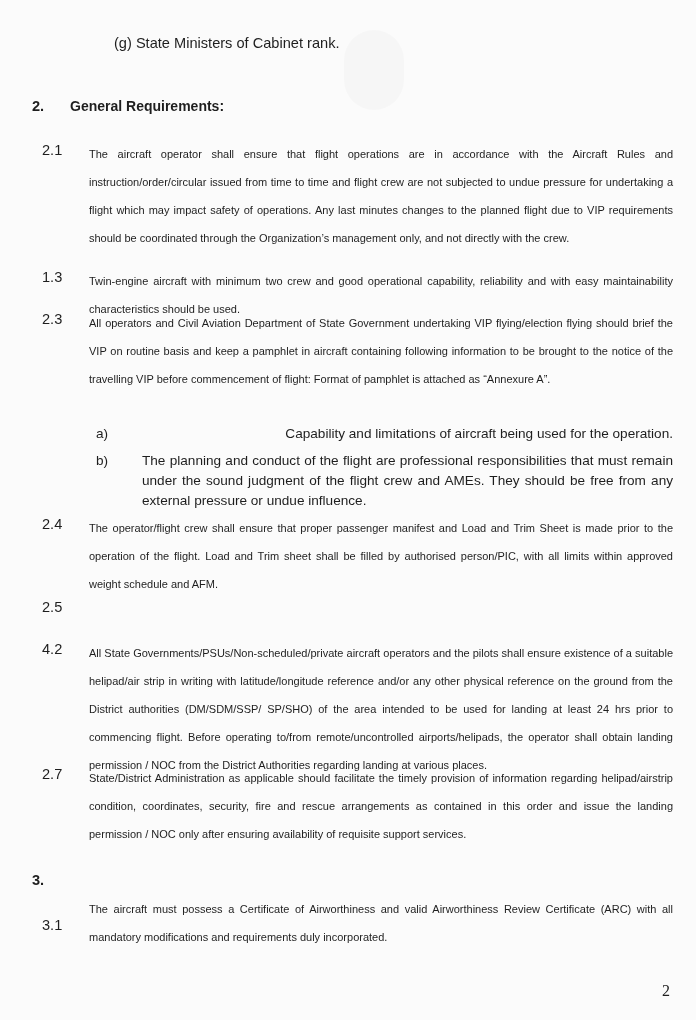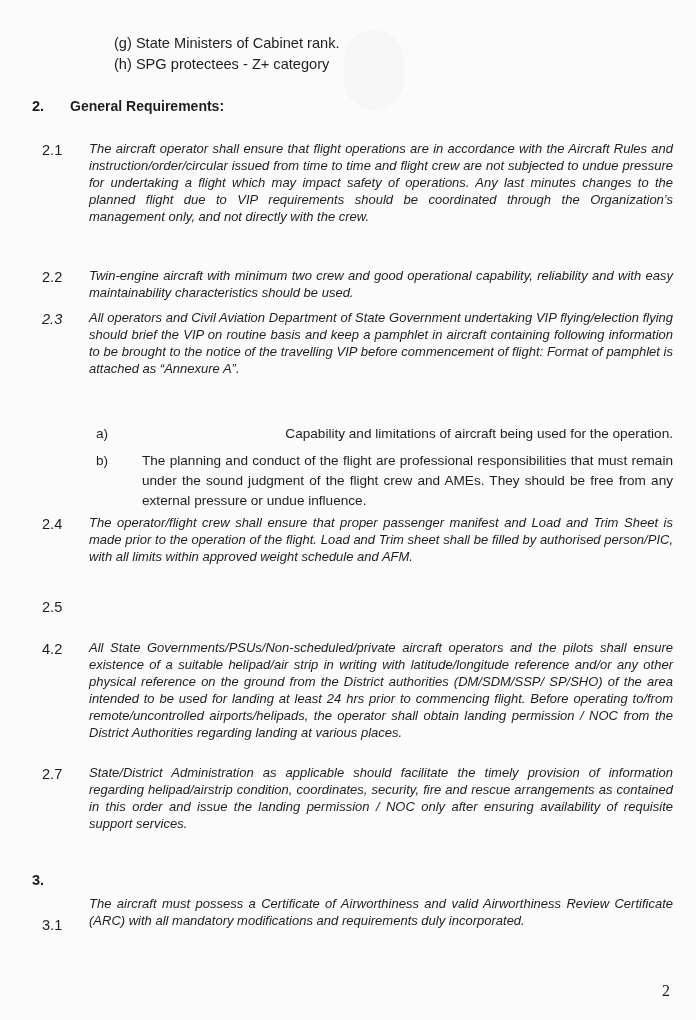--- a/index.html
+++ b/index.html
@@ -7,45 +7,44 @@
     width: 696px; height: 1020px; overflow: hidden;
     background: #fbfbfb;
     font-family: "Liberation Sans", sans-serif;
     color: #1e1e1e;
     position: relative;
   }
   .page { position: absolute; left: 0; top: 0; width: 696px; height: 752px; margin-left: 14px; }
   .line { position: absolute; font-size: 14.6px; line-height: 20px; white-space: nowrap; }
   .heading { font-weight: bold; font-size: 14px; }
   .num { position: absolute; font-size: 14.6px; line-height: 20px; }
-  .para { position: absolute; left: 75px; width: 584px; font-size: 13px; line-height: 17px; text-align: justify; font-style: italic; }
+  .para { position: absolute; left: 75px; width: 584px; font-size: 11px; line-height: 28px; text-align: justify; }
   .sub { position: absolute; left: 128px; width: 531px; font-size: 13.6px; line-height: 20px; font-family: "Liberation Sans", sans-serif; text-align: right; }
   .subnum { position: absolute; left: 82px; font-size: 13.6px; line-height: 20px; }
   .pageno { position: absolute; right: 40px; top: 982px; font-family: "Liberation Serif", serif; font-size: 16px; }
   .watermark { position: absolute; left: 330px; top: 30px; width: 60px; height: 80px; border-radius: 30px; background: rgba(0,0,0,0.02); }
 </style>
 </head>
 <body>
 
 <div class="page">
   <div class="watermark"></div>
 
   <div class="line" style="left:100px; top:33px;">(g) State Ministers of Cabinet rank.</div>
-  <div class="line" style="left:100px; top:54px;">(h) SPG protectees - Z+ category</div>
 
   <div class="num heading" style="left:18px; top:96px;">2.</div>
   <div class="line heading" style="left:56px; top:96px;">General Requirements:</div>
 
   <div class="num" style="left:28px; top:140px;">2.1</div>
   <div class="para" style="top:140px;">The aircraft operator shall ensure that flight operations are in accordance with the Aircraft Rules and instruction/order/circular issued from time to time and flight crew are not subjected to undue pressure for undertaking a flight which may impact safety of operations. Any last minutes changes to the planned flight due to VIP requirements should be coordinated through the Organization’s management only, and not directly with the crew.</div>
 
-  <div class="num" style="left:28px; top:267px;">2.2</div>
+  <div class="num" style="left:28px; top:267px;">1.3</div>
   <div class="para" style="top:267px;">Twin-engine aircraft with minimum two crew and good operational capability, reliability and with easy maintainability characteristics should be used.</div>
 
-  <div class="num" style="left:28px; top:309px;font-style:italic;">2.3</div>
+  <div class="num" style="left:28px; top:309px;">2.3</div>
   <div class="para" style="top:309px;">All operators and Civil Aviation Department of State Government undertaking VIP flying/election flying should brief the VIP on routine basis and keep a pamphlet in aircraft containing following information to be brought to the notice of the travelling VIP before commencement of flight: Format of pamphlet is attached as “Annexure A”.</div>
 
   <div class="subnum" style="top:424px;">a)</div>
   <div class="sub" style="top:424px;">Capability and limitations of aircraft being used for the operation.</div>
 
   <div class="subnum" style="top:451px;">b)</div>
   <div class="sub" style="top:451px; text-align:justify;">The planning and conduct of the flight are professional responsibilities that must remain under the sound judgment of the flight crew and AMEs. They should be free from any external pressure or undue influence.</div>
 
   <div class="num" style="left:28px; top:514px;">2.4</div>
   <div class="para" style="top:514px;">The operator/flight crew shall ensure that proper passenger manifest and Load and Trim Sheet is made prior to the operation of the flight. Load and Trim sheet shall be filled by authorised person/PIC, with all limits within approved weight schedule and AFM.</div>

